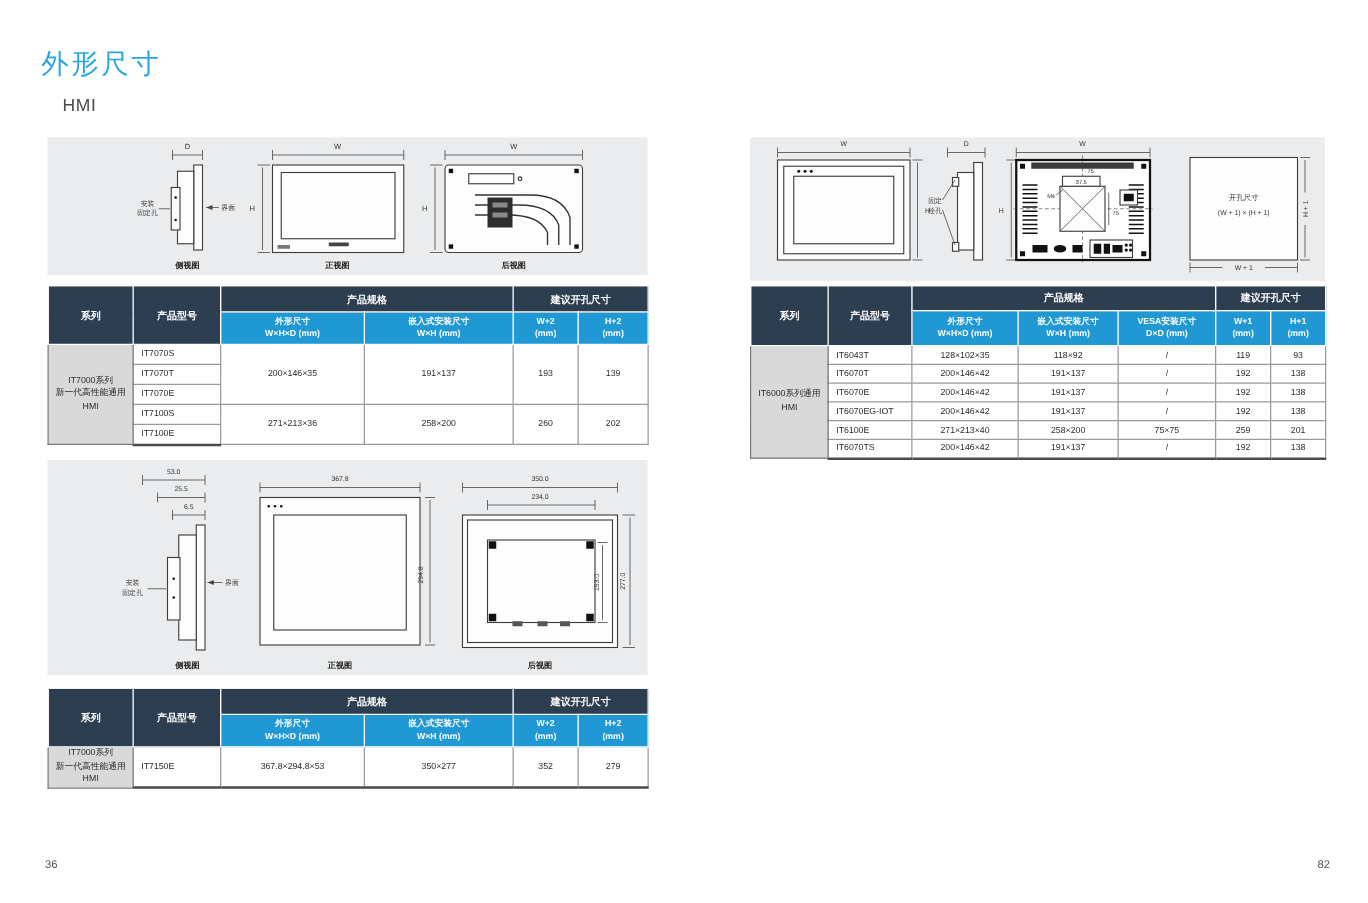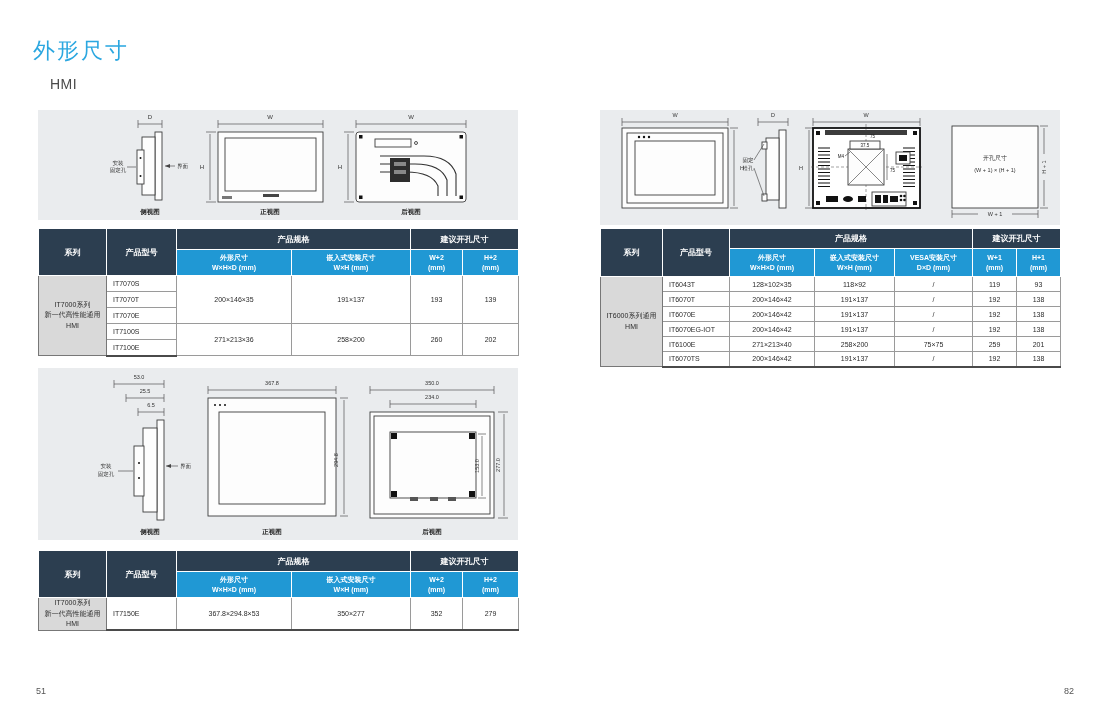--- a/index.html
+++ b/index.html
@@ -10,21 +10,21 @@
   body{margin:0;background:#fff;font-family:"Liberation Sans",sans-serif;}
   .page{position:relative;width:1094px;height:722px;background:#fff;overflow:hidden}
   .title{position:absolute;left:33px;top:36px;font-size:22px;color:var(--accent);letter-spacing:2px}
   .subtitle{position:absolute;left:50px;top:76px;font-size:14px;color:#4a4a4a;letter-spacing:.5px}
   .panel{position:absolute;background:var(--panel_bg)}
   #panelA{left:38px;top:110px;width:480px;height:110px}
   #panelB{left:38px;top:368px;width:480px;height:172px}
   #panelC{left:600px;top:110px;width:460px;height:115px}
   .pageno{position:absolute;bottom:26px;font-size:9px;color:#555}
   #pageno-left{left:36px}
-  #pageno-right{right:20px}
+  #pageno-right{right:30px}
 
   table.dim{position:absolute;border-collapse:collapse;table-layout:fixed;border-spacing:0}
   #table1{left:38px;top:228px;width:480px}
   #table2{left:38px;top:550px;width:480px}
   #table3{left:600px;top:228px;width:460px}
   table.dim th{color:#fff;font-weight:bold;border:1px solid #fff;padding:0;vertical-align:middle}
   th.d{background:var(--header_dark);font-size:8px}
   th.b{background:var(--header_blue);font-size:7px;font-weight:bold;line-height:1.35}
   #table1 thead tr:first-child th,#table2 thead tr:first-child th{height:21px}
   #table1 thead tr:last-child th,#table2 thead tr:last-child th{height:26px}
@@ -457,16 +457,16 @@
         <td class="model">IT6070TS</td>
         <td>200×146×42</td>
         <td>191×137</td>
         <td>/</td>
         <td>192</td>
         <td>138</td>
       </tr>
     </tbody>
   </table>
 
-  <div class="pageno" id="pageno-left">51</div>
+  <div class="pageno" id="pageno-left">36</div>
   <div class="pageno" id="pageno-right">82</div>
 
 </div>
 
 </body></html>

